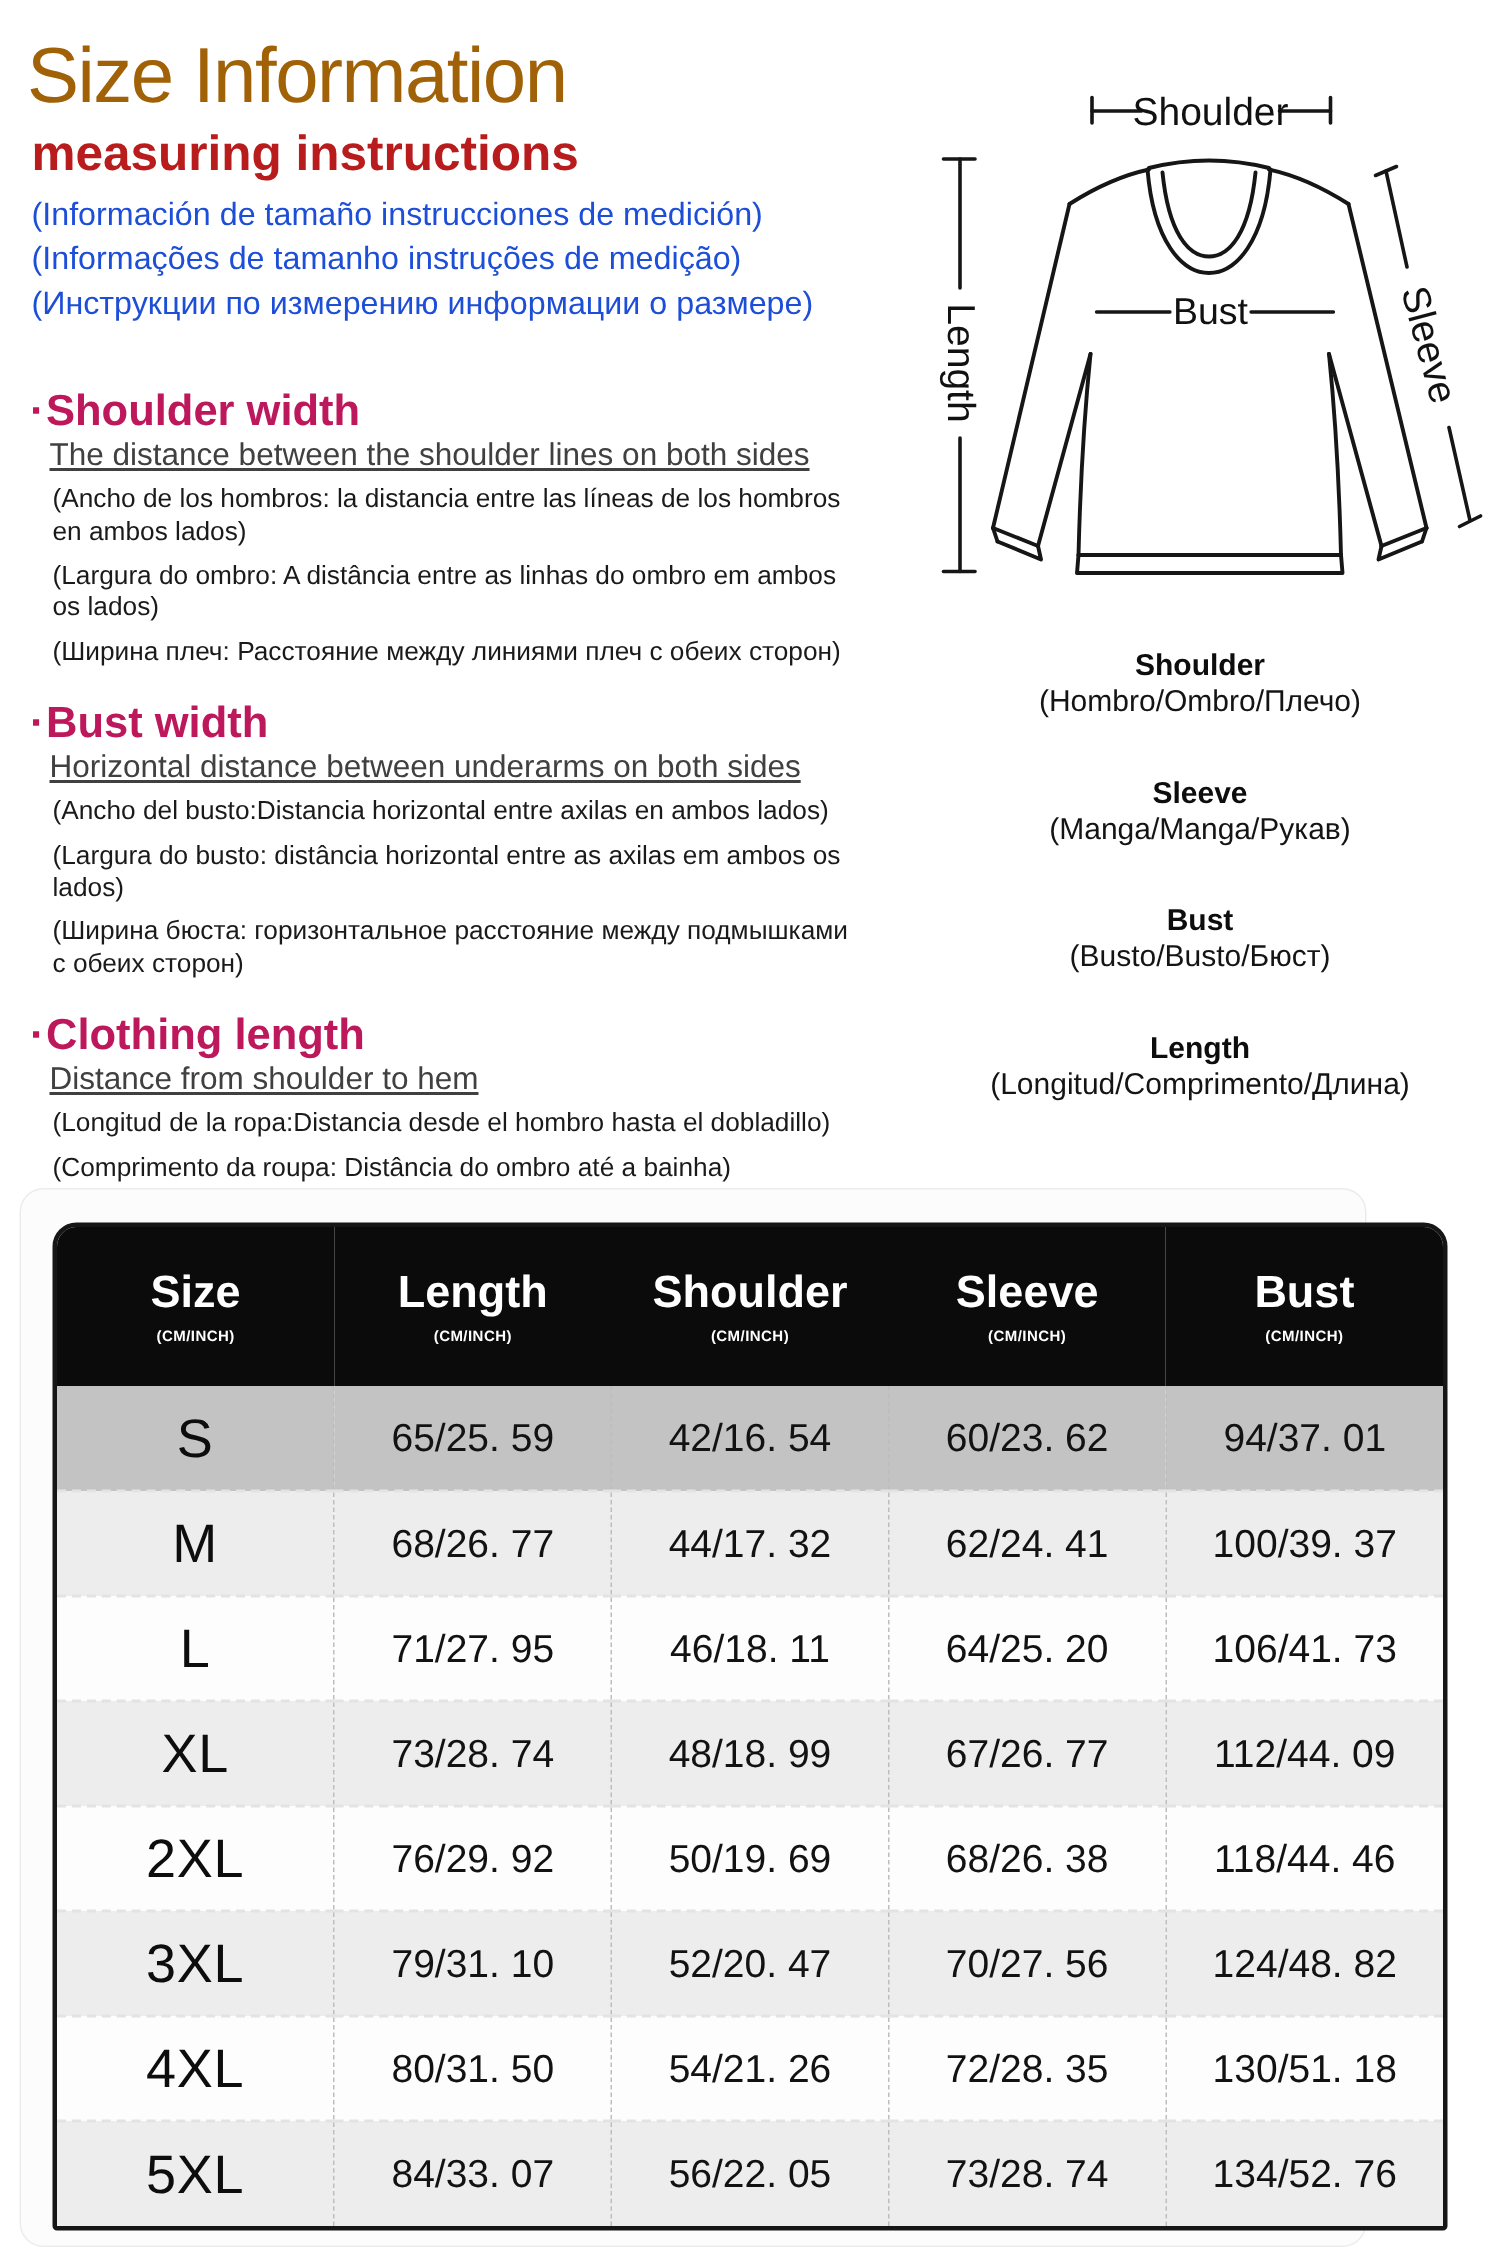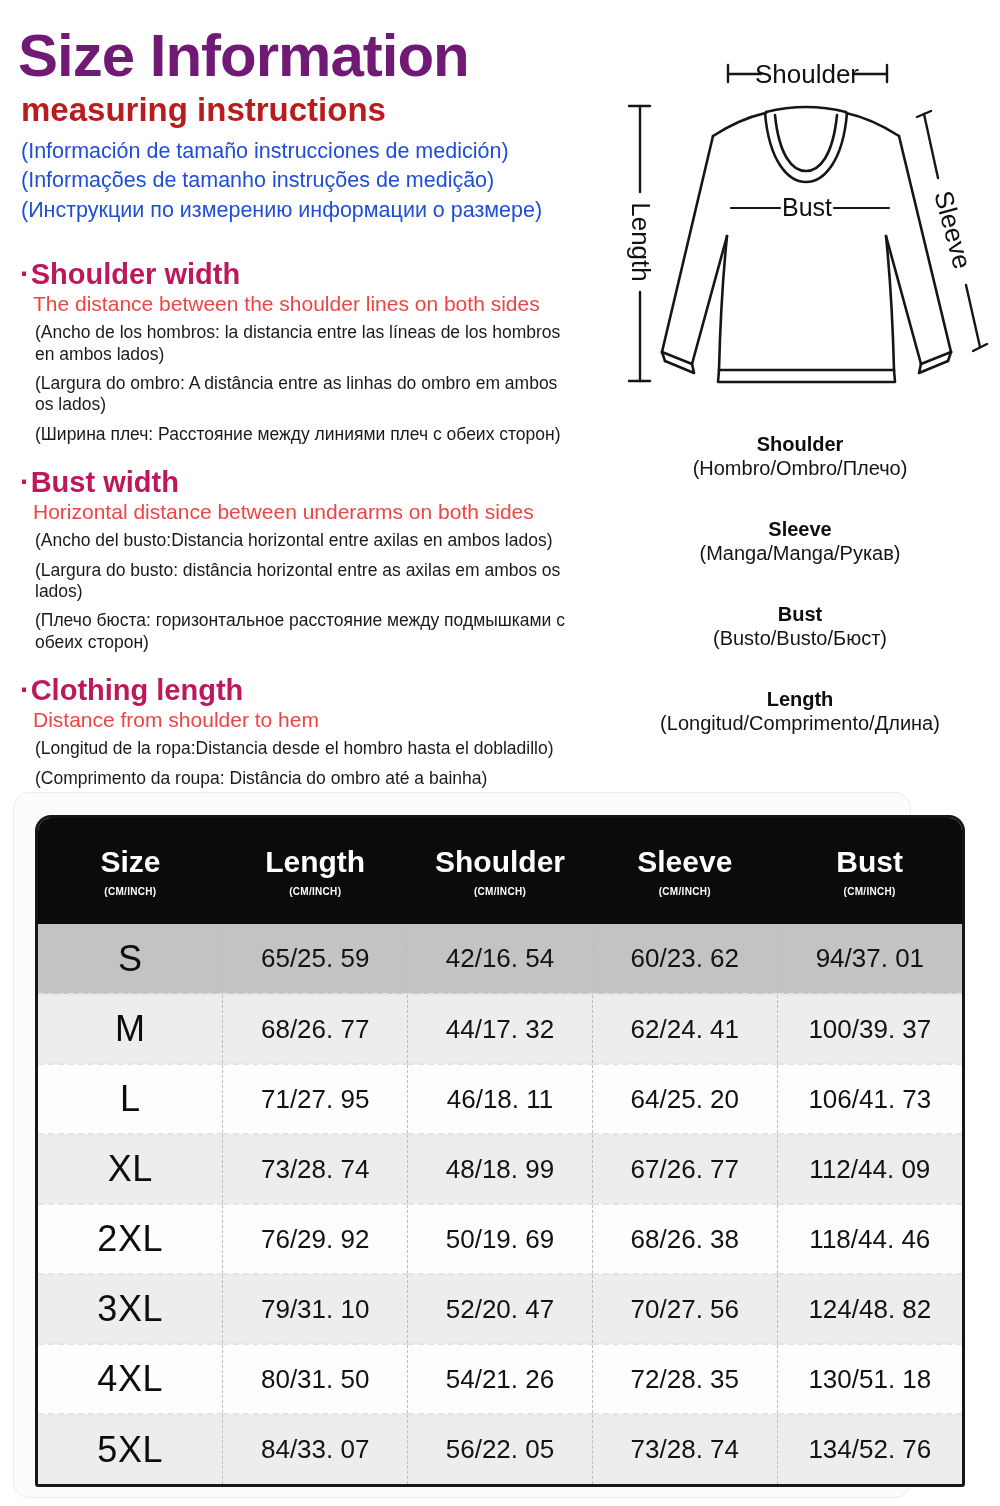--- a/index.html
+++ b/index.html
@@ -6,31 +6,31 @@
   html, body { background: #ffffff; }
   body {
     width: 1000px; height: 1506px; position: relative;
     font-family: "Liberation Sans", "DejaVu Sans", sans-serif;
     color: #111;
   }
 
   
   .intro { position: absolute; left: 18px; top: 24px; width: 585px; }
   .page-title {
-    font-size: 60px; font-weight: 700; letter-spacing: -1px; line-height: 1.05; color: #701a75;
+    font-size: 52px; font-weight: 400; letter-spacing: -1px; line-height: 1.05; color: #a16207;
   }
   .page-subtitle { font-size: 33px; font-weight: 700; margin-top: 4px; margin-left: 3px; color: #b91c1c; }
   .intro-translations { margin-top: 8px; margin-left: 3px; }
   .intro-translations p { font-size: 21.5px; line-height: 1.37; color: #1d4ed8; }
 
   .sections { position: absolute; left: 20px; top: 258px; width: 572px; }
   .section { margin-bottom: 21px; }
   .section-heading { font-size: 29px; font-weight: 700; color: #be185d; line-height: 1.15; }
   .bullet { font-size: 29px; font-weight: 700; margin-right: 1px; }
-  .section-desc { font-size: 21px; margin-left: 13px; margin-top: 1px; color: #ef4444; }
+  .section-desc { font-size: 21px; margin-left: 13px; margin-top: 1px; color: #404040; text-decoration: underline; }
   .section-trans { margin-left: 15px; margin-top: 6px; width: 535px; }
   .section-trans p { font-size: 17.5px; line-height: 1.22; margin-bottom: 8px; color: #1a1a1a; }
 
   
   .diagram { position: absolute; left: 600px; top: 30px; width: 400px; height: 385px; }
   .diagram svg { width: 100%; height: 100%; }
   .diagram text { font-family: "Liberation Sans", "DejaVu Sans", sans-serif; fill: #111; }
 
   .legend { position: absolute; left: 600px; top: 432px; width: 400px; text-align: center; }
   .legend-item { margin-bottom: 37px; }
@@ -89,21 +89,21 @@
       <p>(Ширина плеч: Расстояние между линиями плеч с обеих сторон)</p>
     </div>
   </div>
 
   <div class="section">
     <div class="section-heading"><span class="bullet">·</span><span>Bust width</span></div>
     <div class="section-desc">Horizontal distance between underarms on both sides</div>
     <div class="section-trans">
       <p>(Ancho del busto:Distancia horizontal entre axilas en ambos lados)</p>
       <p>(Largura do busto: distância horizontal entre as axilas em ambos os lados)</p>
-      <p>(Плечо бюста: горизонтальное расстояние между подмышками с обеих сторон)</p>
+      <p>(Ширина бюста: горизонтальное расстояние между подмышками с обеих сторон)</p>
     </div>
   </div>
 
   <div class="section">
     <div class="section-heading"><span class="bullet">·</span><span>Clothing length</span></div>
     <div class="section-desc">Distance from shoulder to hem</div>
     <div class="section-trans">
       <p>(Longitud de la ropa:Distancia desde el hombro hasta el dobladillo)</p>
       <p>(Comprimento da roupa: Distância do ombro até a bainha)</p>
       <p>(Длина одежды: расстояние от плеча до края)</p>

